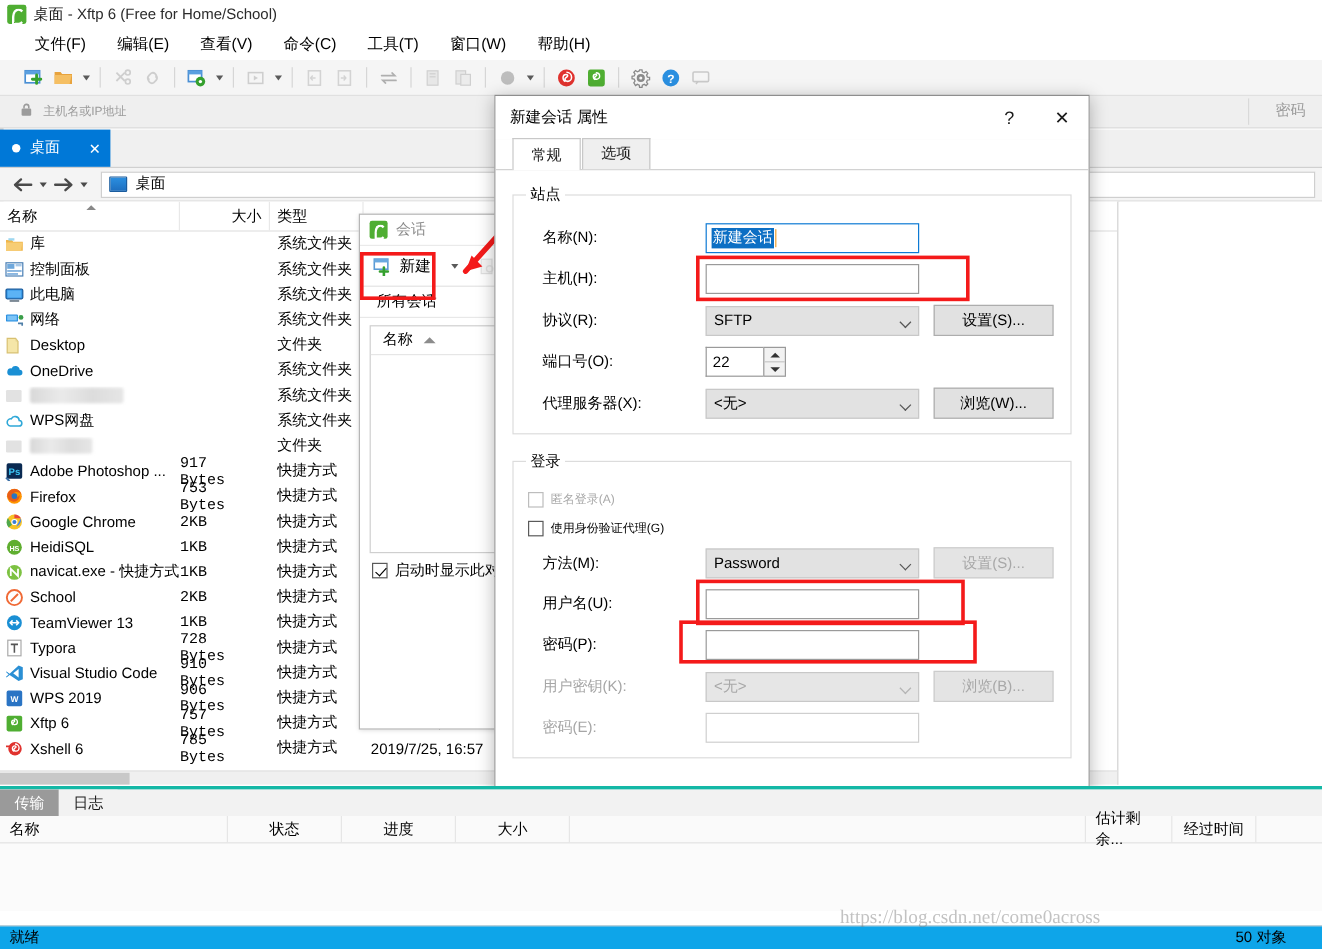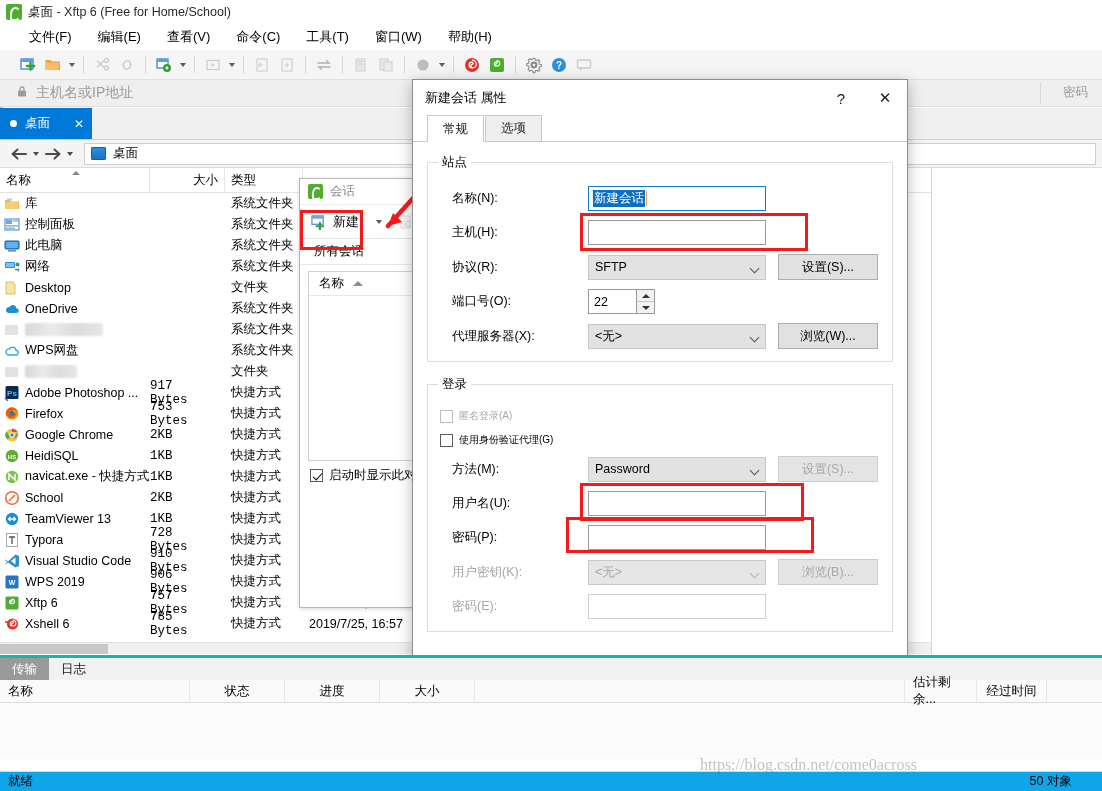--- a/index.html
+++ b/index.html
@@ -77,21 +77,21 @@
   }
   .tb-sep { width: 1px; height: 17px; background: #d6d6d6; margin: 0 5px; flex: none; }
 
   
   .hostbar {
     position: absolute; left: 0; top: 80px; width: 1102px; height: 27px;
     background: #efefef; border-bottom: 1px solid #dddddd;
     display: flex; align-items: center; padding-left: 16px;
   }
   .lock-ico { margin-right: 8px; }
-  .host-placeholder { color: #9b9b9b; font-size: 14px; }
+  .host-placeholder { color: #9b9b9b; font-size: 10px; }
   .pwd-col {
     position: absolute; right: 14px; top: 84px;
     color: #9b9b9b; font-size: 12.5px;
   }
   .pwd-divider {
     position: absolute; left: 1040px; top: 82px; width: 1px; height: 22px;
     background: #d9d9d9;
   }
 
   

